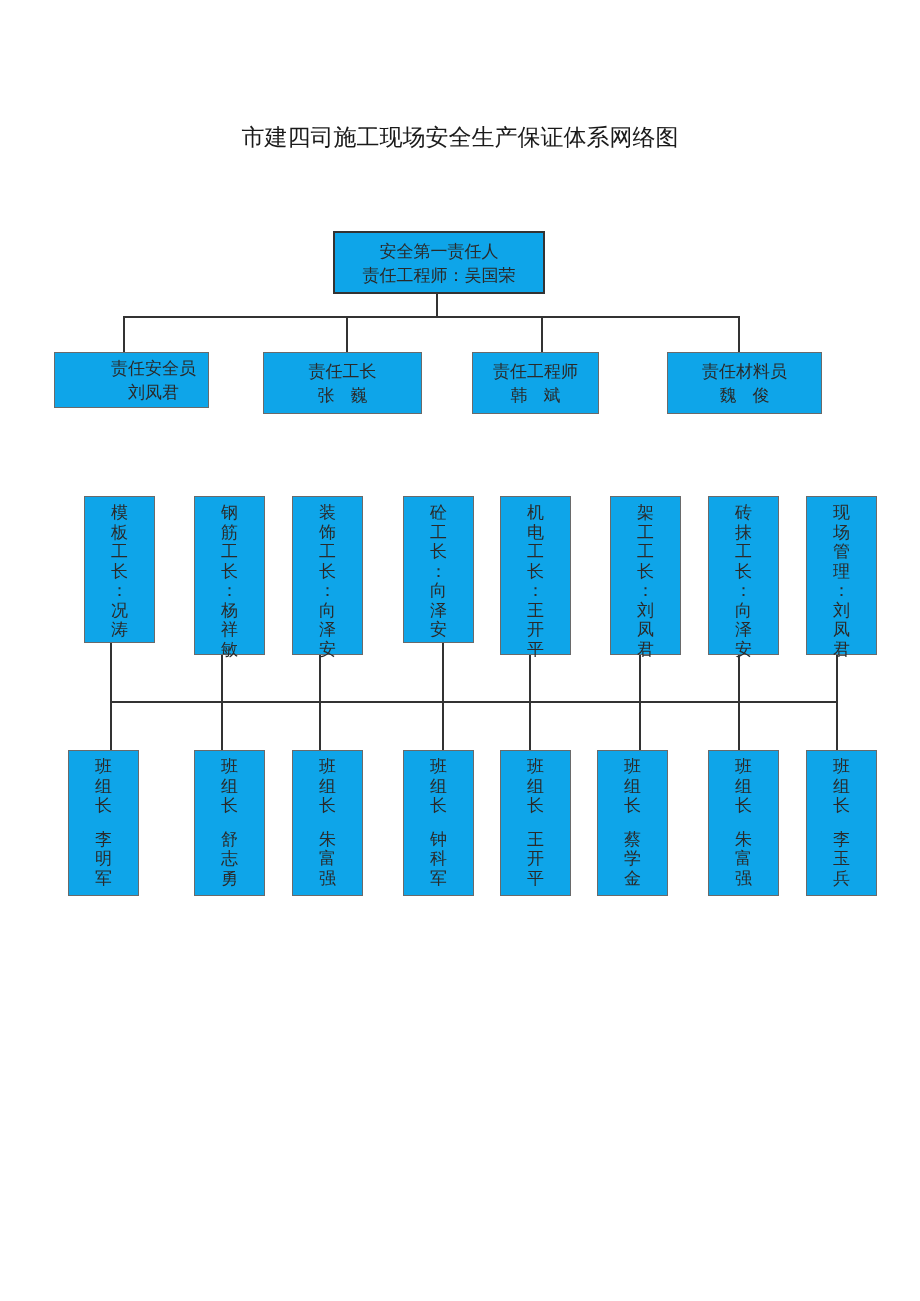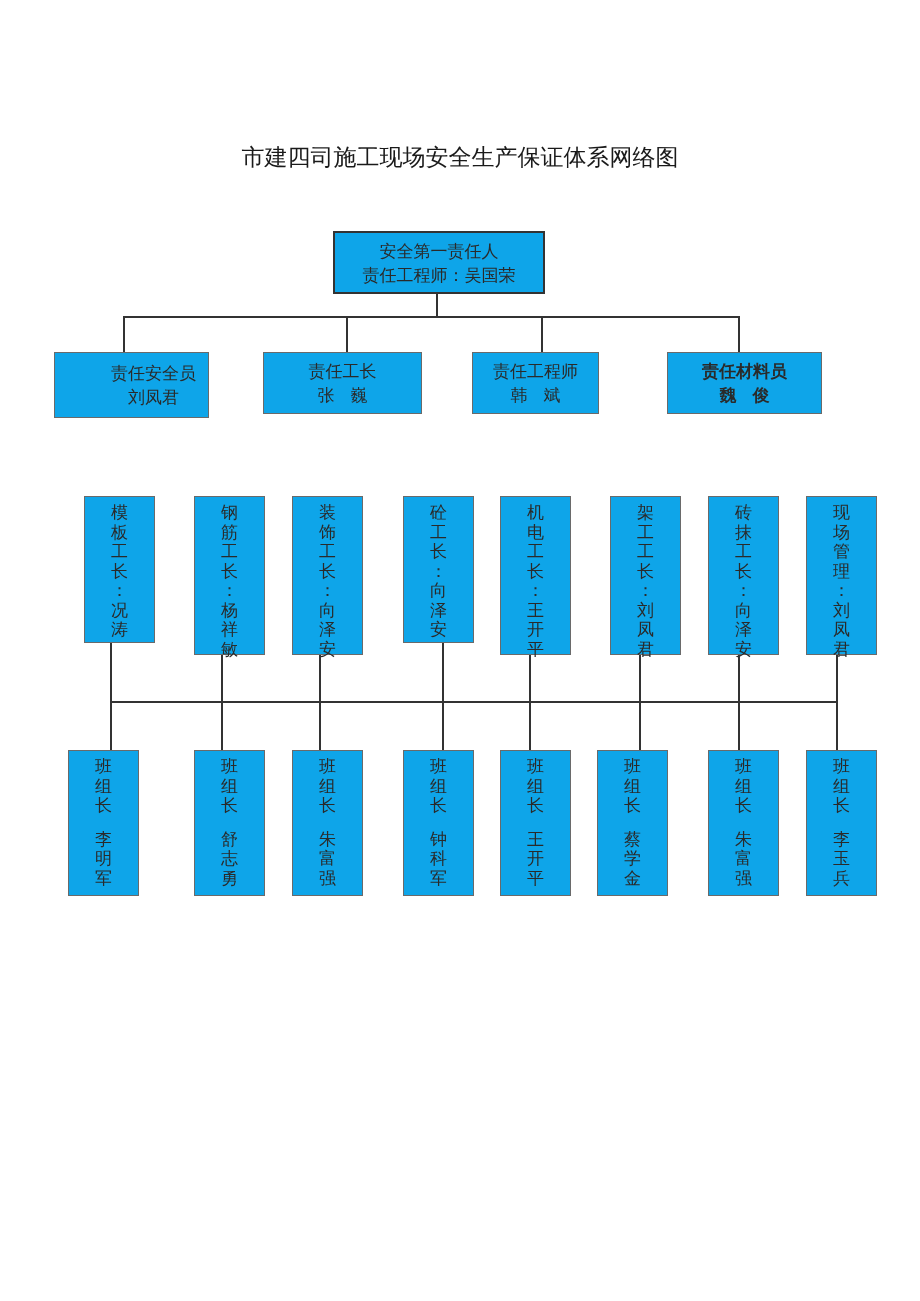--- a/index.html
+++ b/index.html
@@ -1,19 +1,19 @@
 <!DOCTYPE html>
 <html><head>
 <meta charset="utf-8">
 <style>
   html, body { margin: 0; padding: 0; background: #ffffff; }
   body { width: 920px; height: 1301px; position: relative; overflow: hidden;
          font-family: "DejaVu Serif", "Liberation Serif", serif; color: #222; }
   .title { position: absolute; left: 0; width: 920px; top: 122px; text-align: center;
-           font-size: 23px; letter-spacing: 0px; color: #1a1a1a; margin-top: 20px; }
+           font-size: 23px; letter-spacing: 0px; color: #1a1a1a; }
   .box { position: absolute; box-sizing: border-box; border: 1.5px solid #6a6a6a; background: #0ea5e9; }
   .box.top { border: 2px solid #333; }
   .hbox { display: flex; flex-direction: column; align-items: center; justify-content: center;
           font-size: 17px; line-height: 24px; color: #2a2a2a; }
   .vbox { display: flex; flex-direction: column; align-items: center; padding-top: 6px;
           font-size: 17px; line-height: 19.5px; color: #2a2a2a; }
   .vbox .ch { display: block; text-align: center; width: 20px; }
   .vbox .gap { height: 14px; }
   .line { position: absolute; background: #333; }
   .h { height: 2px; }
@@ -30,33 +30,33 @@
   <div>责任工程师：吴国荣</div>
 </div>
 
 <div class="line v" style="left:436px; top:293px; height:25px;"></div>
 <div class="line h" style="left:123px; top:316px; width:617px;"></div>
 <div class="line v" style="left:123px; top:316px; height:36px;"></div>
 <div class="line v" style="left:346px; top:316px; height:36px;"></div>
 <div class="line v" style="left:541px; top:316px; height:36px;"></div>
 <div class="line v" style="left:738px; top:316px; height:36px;"></div>
 
-<div class="box hbox" style="left:54px; top:352px; width:155px; height:66px;padding-left:44px;">
+<div class="box hbox" style="left:54px; top:352px; width:155px; height:56px;padding-left:44px;">
   <div>责任安全员</div>
   <div>刘凤君</div>
 </div>
 <div class="box hbox" style="left:263px; top:352px; width:159px; height:62px;">
   <div>责任工长</div>
   <div class="name-spaced">张巍</div>
 </div>
 <div class="box hbox" style="left:472px; top:352px; width:127px; height:62px;">
   <div>责任工程师</div>
   <div class="name-spaced">韩斌</div>
 </div>
-<div class="box hbox" style="left:667px; top:352px; width:155px; height:62px;font-weight:bold;">
+<div class="box hbox" style="left:667px; top:352px; width:155px; height:62px;">
   <div>责任材料员</div>
   <div class="name-spaced">魏俊</div>
 </div>
 
 <div id="foremen-row">
     <div class="box vbox" style="left: 84px; top: 496px; width: 71px; height: 147px;">
       <div style="display: flex; flex-direction: column; align-items: center;">
         <span class="ch">模</span>
         <span class="ch">板</span>
         <span class="ch">工</span>

